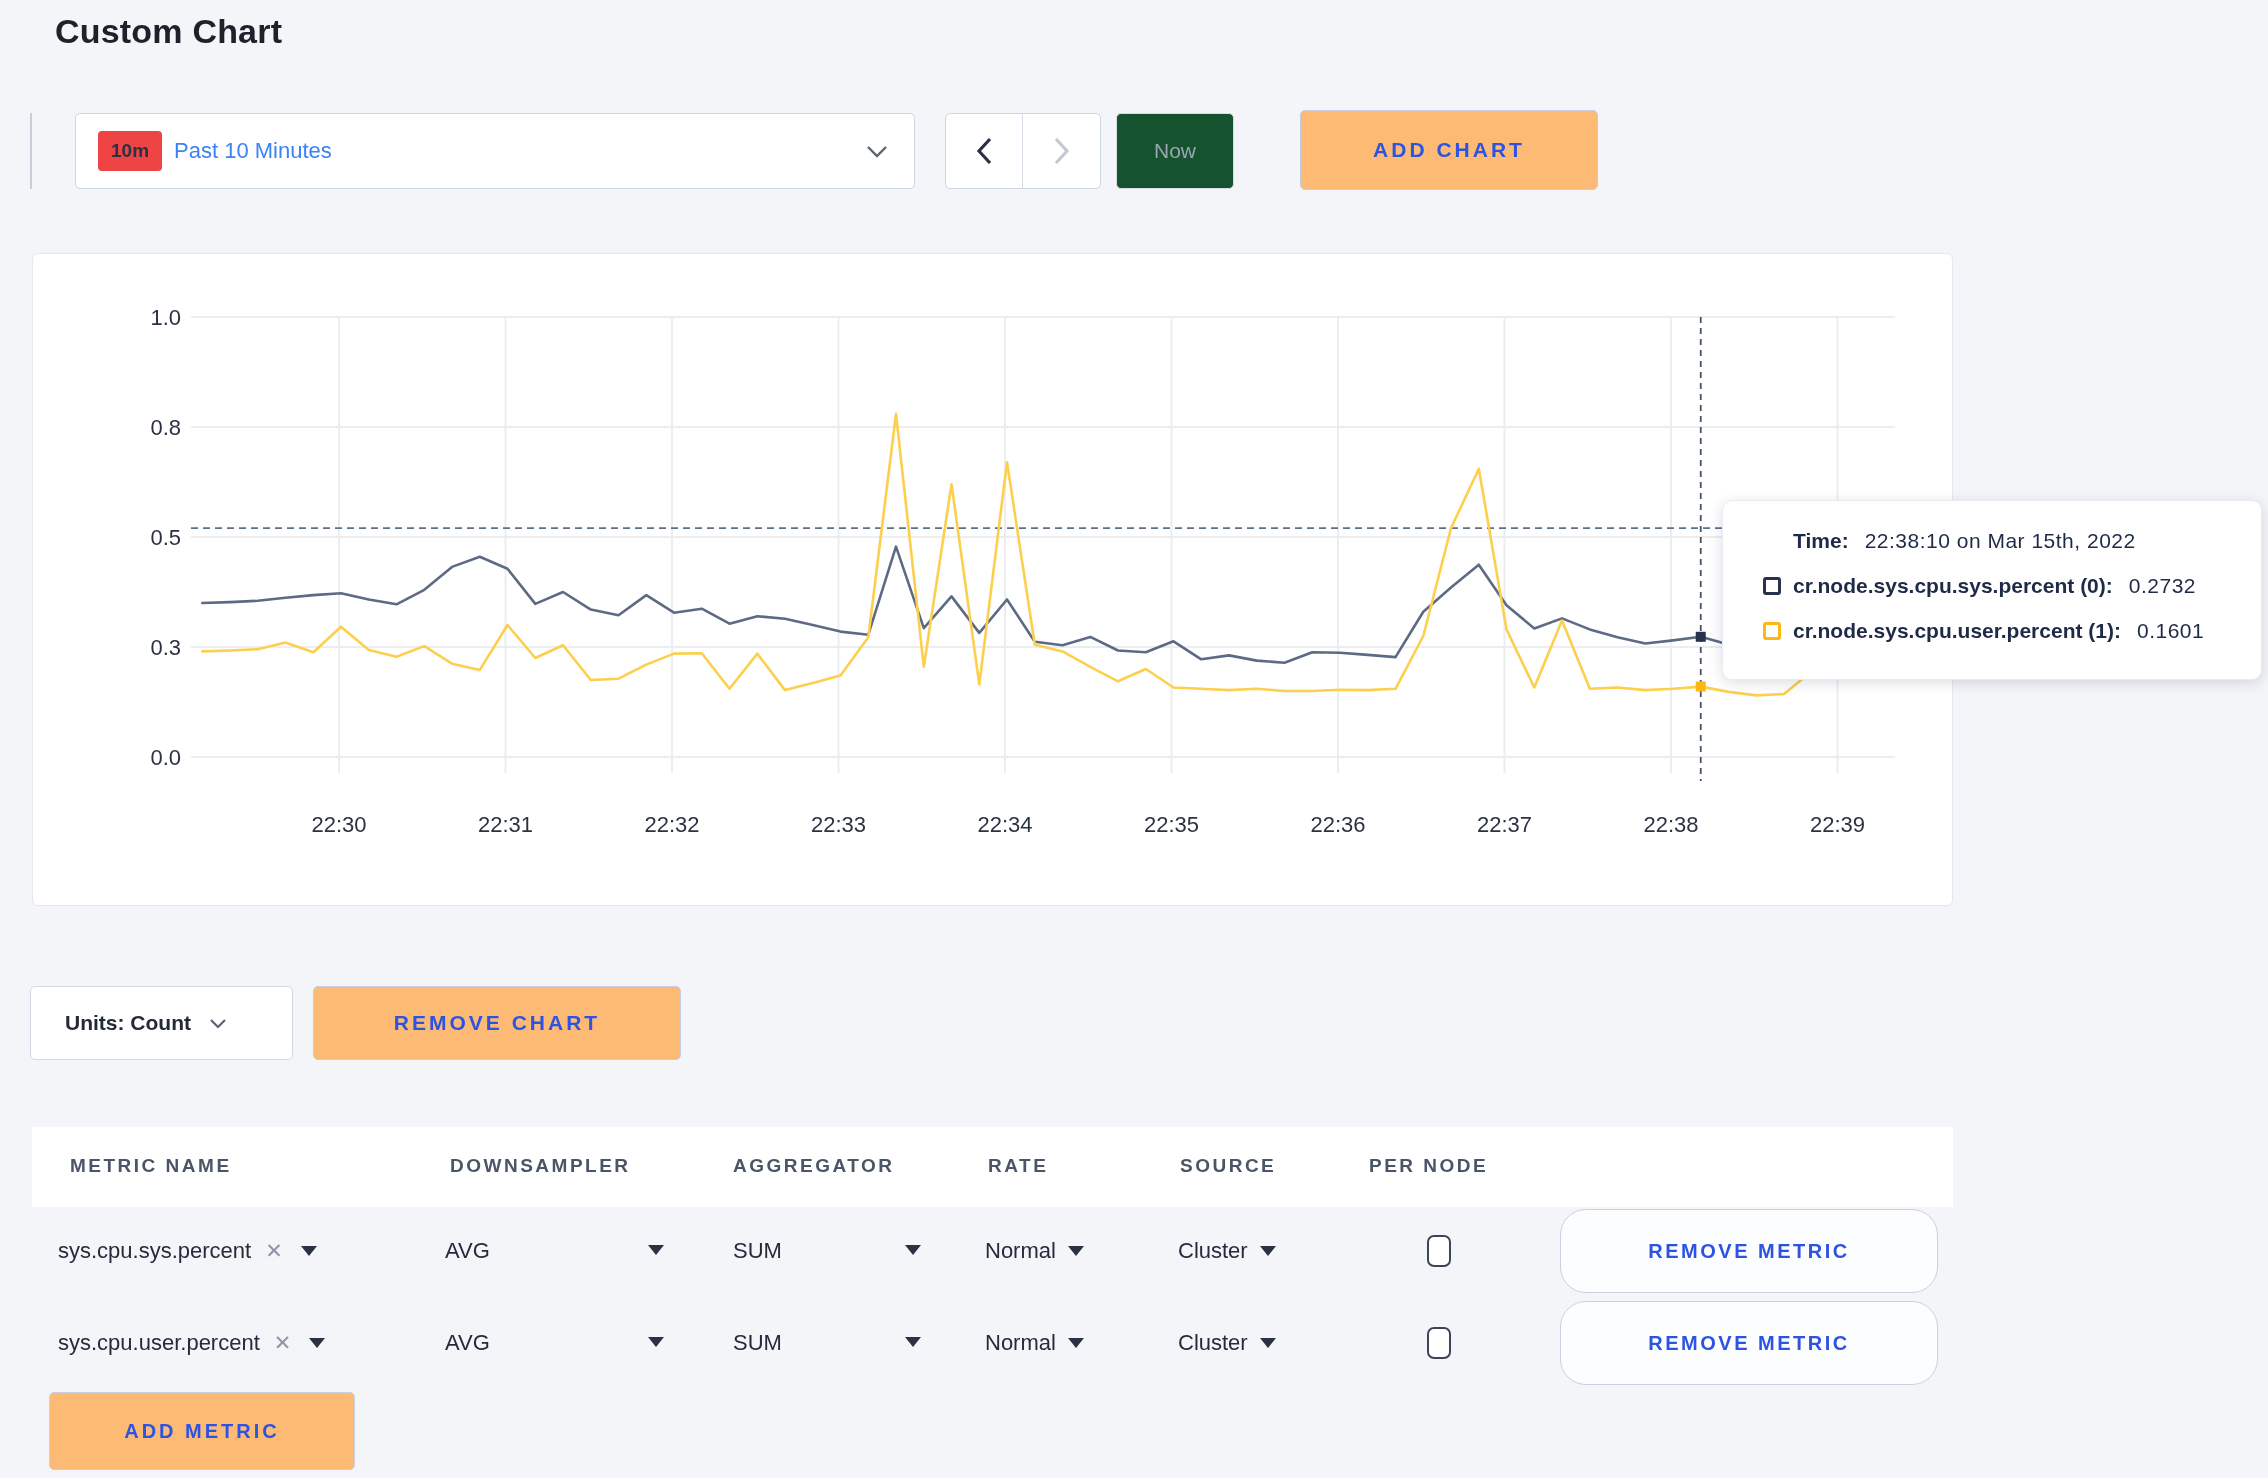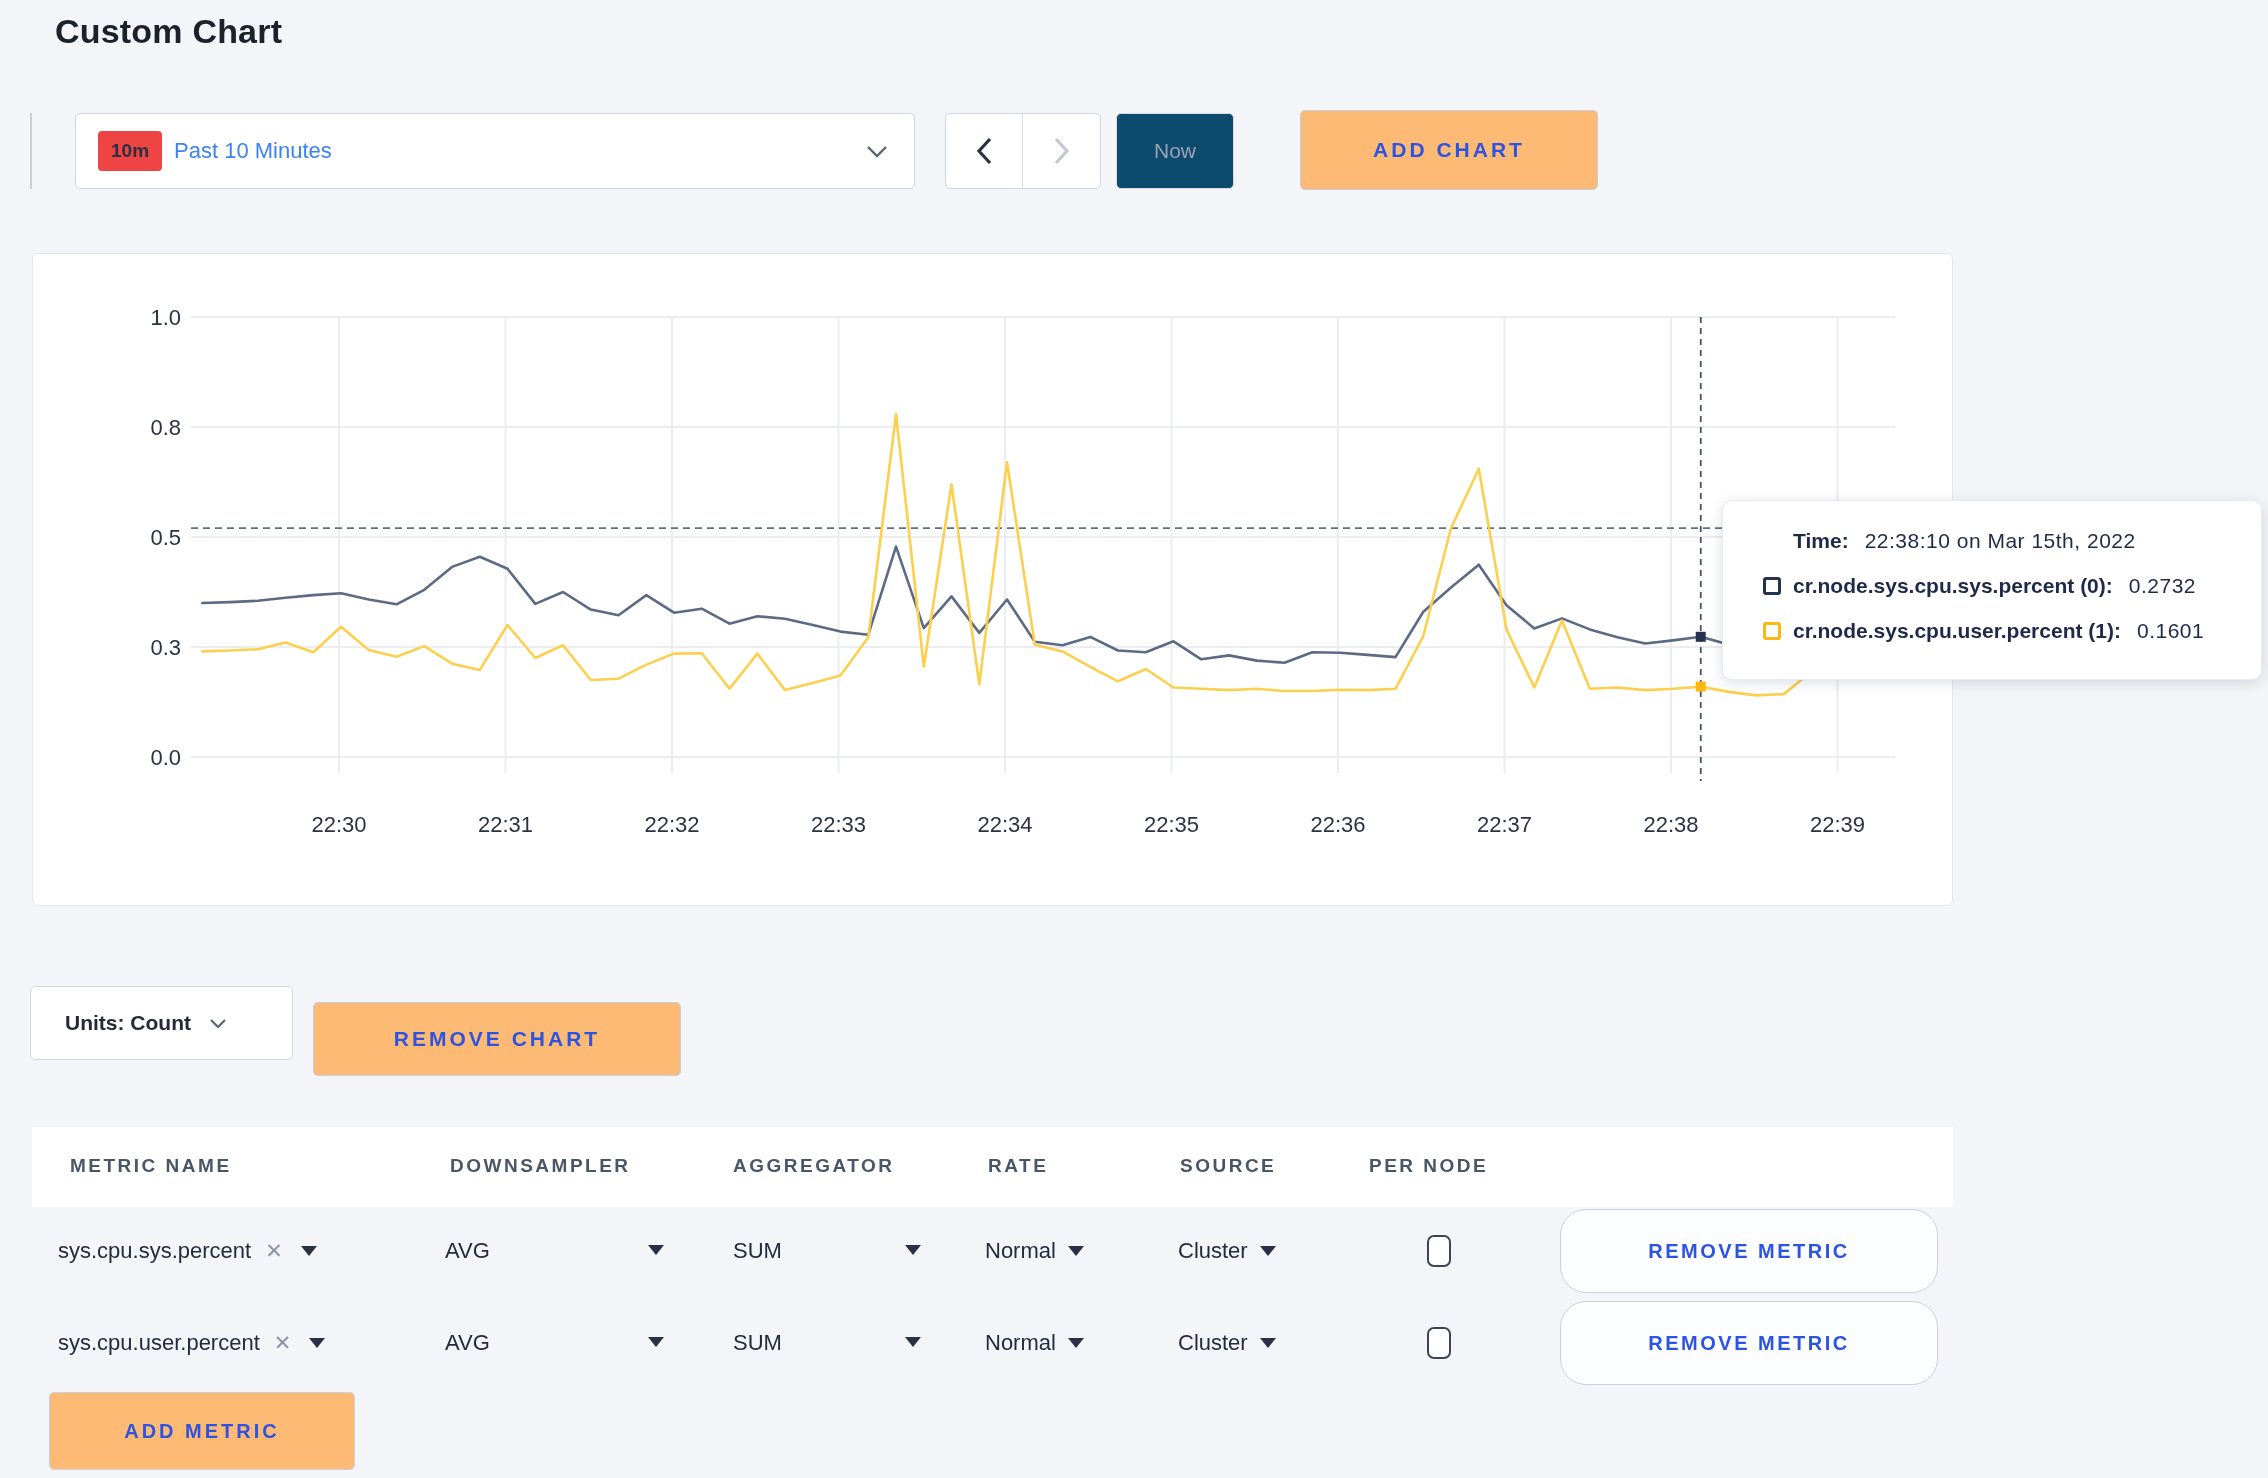--- a/index.html
+++ b/index.html
@@ -12,38 +12,38 @@
   .ctl { background:#fff; border:1px solid #cdd4e2; border-radius:5px; display:flex; align-items:center; }
   .time-picker { left:75px; top:113px; width:840px; height:76px; cursor:pointer; }
   .time-badge { margin-left:22px; background:#ef4444; border-radius:4px; padding:9px 13px; font-size:19px; font-weight:700; color:#2a3142; }
   .time-label { margin-left:12px; font-size:22px; font-weight:500; color:#3b82f6;text-align:right; }
   .time-chevron { margin-left:auto; margin-right:26px; }
 
   .arrow-group { left:945px; top:113px; width:156px; height:76px; padding:0; }
   .arrow-btn { width:50%; height:100%; display:flex; align-items:center; justify-content:center; cursor:pointer; }
   .arrow-btn:first-child { border-right:1px solid #d5dae4; }
 
-  .now-btn { left:1116px; top:113px; width:118px; height:76px; background:#0c4a6e; border:1px solid #d8dce4; border-radius:5px; display:flex; align-items:center; justify-content:center; font-size:21px; color:#9ba4b4; cursor:default; }
+  .now-btn { left:1116px; top:113px; width:118px; height:76px; background:#14532d; border:1px solid #d8dce4; border-radius:5px; display:flex; align-items:center; justify-content:center; font-size:21px; color:#9ba4b4; cursor:default; }
 
   .blue-btn { background:#fdba74; border:1px solid #c5cddf; border-radius:5px; display:flex; align-items:center; justify-content:center; font-size:21px; font-weight:600; letter-spacing:3px; color:#2d53e3; cursor:pointer; }
   .add-chart { left:1300px; top:110px; width:298px; height:80px; }
 
   .chart-card { left:32px; top:253px; width:1921px; height:653px; background:#fff; border:1px solid #e4e7ed; border-radius:6px; }
   .chart-card svg { display:block; }
 
   .tooltip { left:1722px; top:500px; width:540px; height:180px; background:#fff; border:1px solid #e8ebf1; border-radius:10px; box-shadow:0 3px 14px rgba(15,25,55,.14); z-index:5; padding:25px 0 0 40px; display:flex; flex-direction:column; gap:15px; }
   .tt-row { display:flex; align-items:center; height:30px; font-size:21px; color:#1e2a47; }
   .tt-time-label { font-weight:700; margin-left:30px; }
   .tt-val { margin-left:16px; letter-spacing:.5px; }
   .tt-sq { width:18px; height:18px; border-radius:3px; background:#fff; margin-right:12px; flex:0 0 auto; }
   .tt-name { font-weight:700;text-align:right; }
 
   .units-btn { left:30px; top:986px; width:263px; height:74px; cursor:pointer; border-color:#d2d8e3; }
   .units-label { margin-left:34px; font-size:21px; font-weight:700; color:#232936; }
-  .remove-chart { left:313px; top:986px; width:368px; height:74px;margin-top:16px; }
+  .remove-chart { left:313px; top:986px; width:368px; height:74px; }
 
   .tbl-header { left:32px; top:1127px; width:1921px; height:80px; background:#fff; }
   .th { position:absolute; top:28px; font-size:19px; font-weight:600; letter-spacing:2.5px; color:#4b5568; }
   .metric-row { left:32px; width:1921px; height:88px; }
   .cell-text { position:absolute; top:50%; transform:translateY(-50%); font-size:22px; color:#242b3c; display:flex; align-items:center; }
   .x-icon { color:#8d96a6; font-size:21px; margin-left:14px; cursor:pointer; }
   .caret { width:0; height:0; border-left:8px solid transparent; border-right:8px solid transparent; border-top:10px solid #2a3142; cursor:pointer; }
   .checkbox { position:absolute; top:50%; transform:translateY(-50%); left:1395px; width:24px; height:32px; border:2px solid #3c4558; border-radius:7px; background:#fff; cursor:pointer; }
   .remove-metric { position:absolute; left:1528px; top:2px; width:378px; height:84px; background:#fcfdfe; border-color:#c9d1e1; font-size:20px; letter-spacing:2.5px;border-radius:26px; }
   .add-metric { left:49px; top:1392px; width:306px; height:78px; border-color:#c9d1e1; font-size:20px; }

